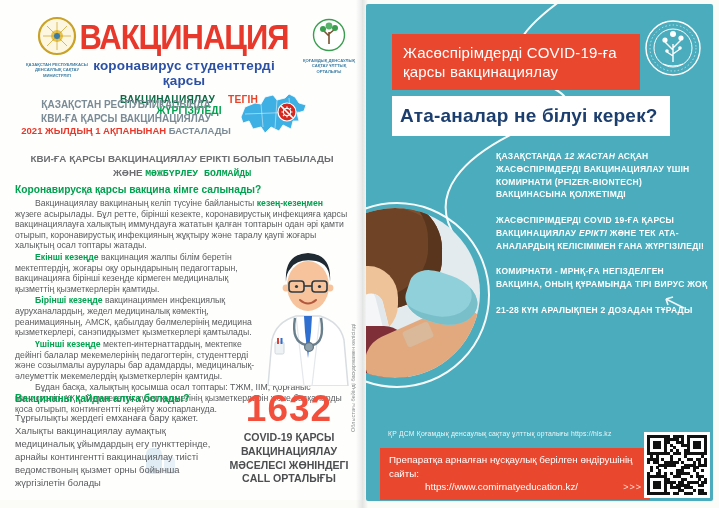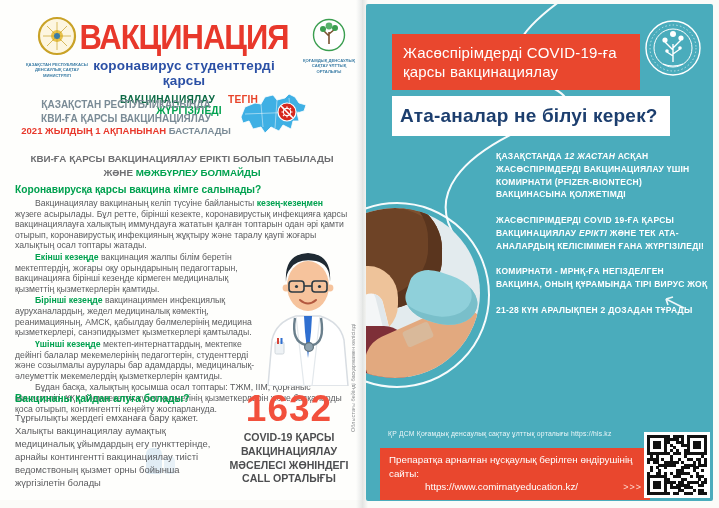--- a/index.html
+++ b/index.html
@@ -28,21 +28,21 @@
   .free-line span{padding-left:10px;}
   .fw1{color:#0c6a45;} .fw2{color:#e8442a;} .fw3{color:#00a14f;}
 
   .announce{position:absolute;left:12px;top:98px;width:228px;text-align:center;
     font-weight:bold;color:#7a8b96;font-size:10px;line-height:1.35;}
   .announce .hl{color:#e8382b;} .announce .line3{font-size:9.5px;}
   .map-wrap{position:absolute;left:236px;top:90px;width:74px;height:52px;}
 
   .voluntary{position:absolute;left:14px;top:152px;width:336px;text-align:center;
     font-weight:bold;color:#6d6e71;font-size:9.8px;line-height:1.45;}
-  .voluntary .grn{color:#00a14f;}
+  .voluntary .grn{color:#00a14f;font-family:Liberation Mono, monospace;}
 
   .q-heading{position:absolute;font-weight:bold;color:#00a14f;font-size:10.2px;}
   .q1{left:15px;top:184px;}
   .q2{left:15px;top:393px;}
 
   .body-text{position:absolute;left:15px;top:198px;width:337px;
     font-size:8.7px;color:#5a5b5e;line-height:1.22;}
   .body-text p{margin:0 0 1px 0;text-indent:20px;}
   .body-text p.narrow{padding-right:94px;}
   .lead{color:#00a14f;font-weight:bold;}

